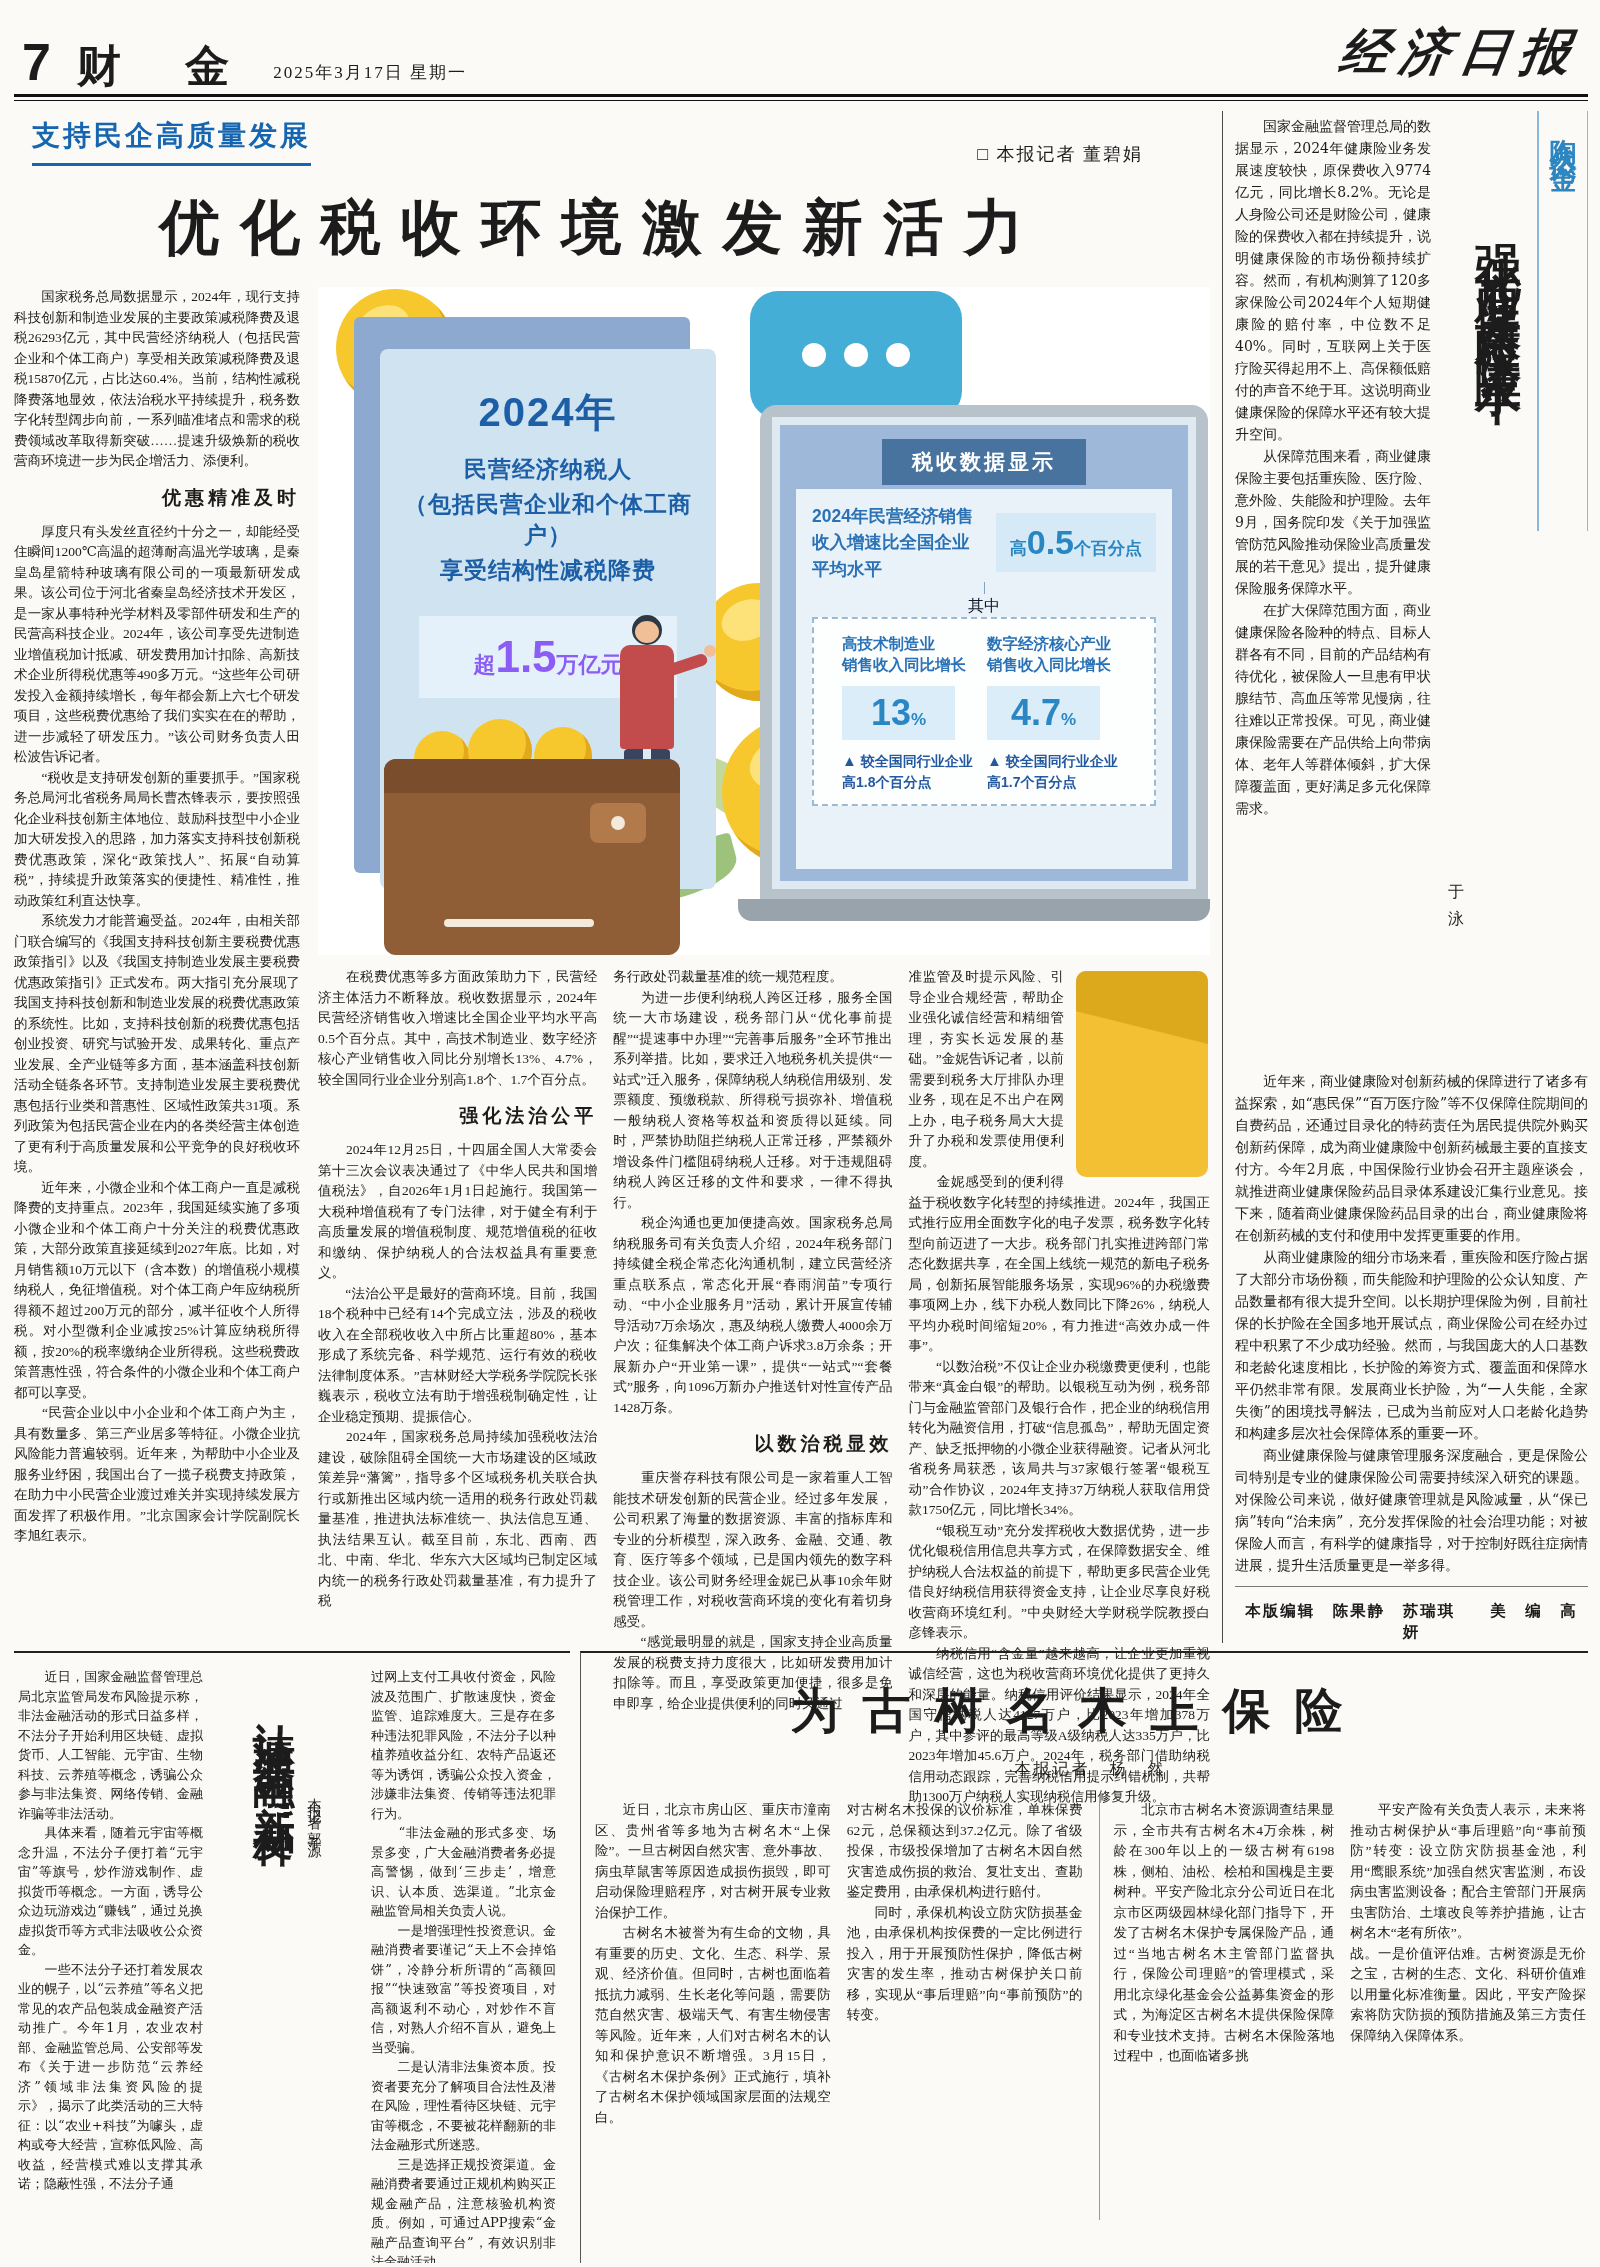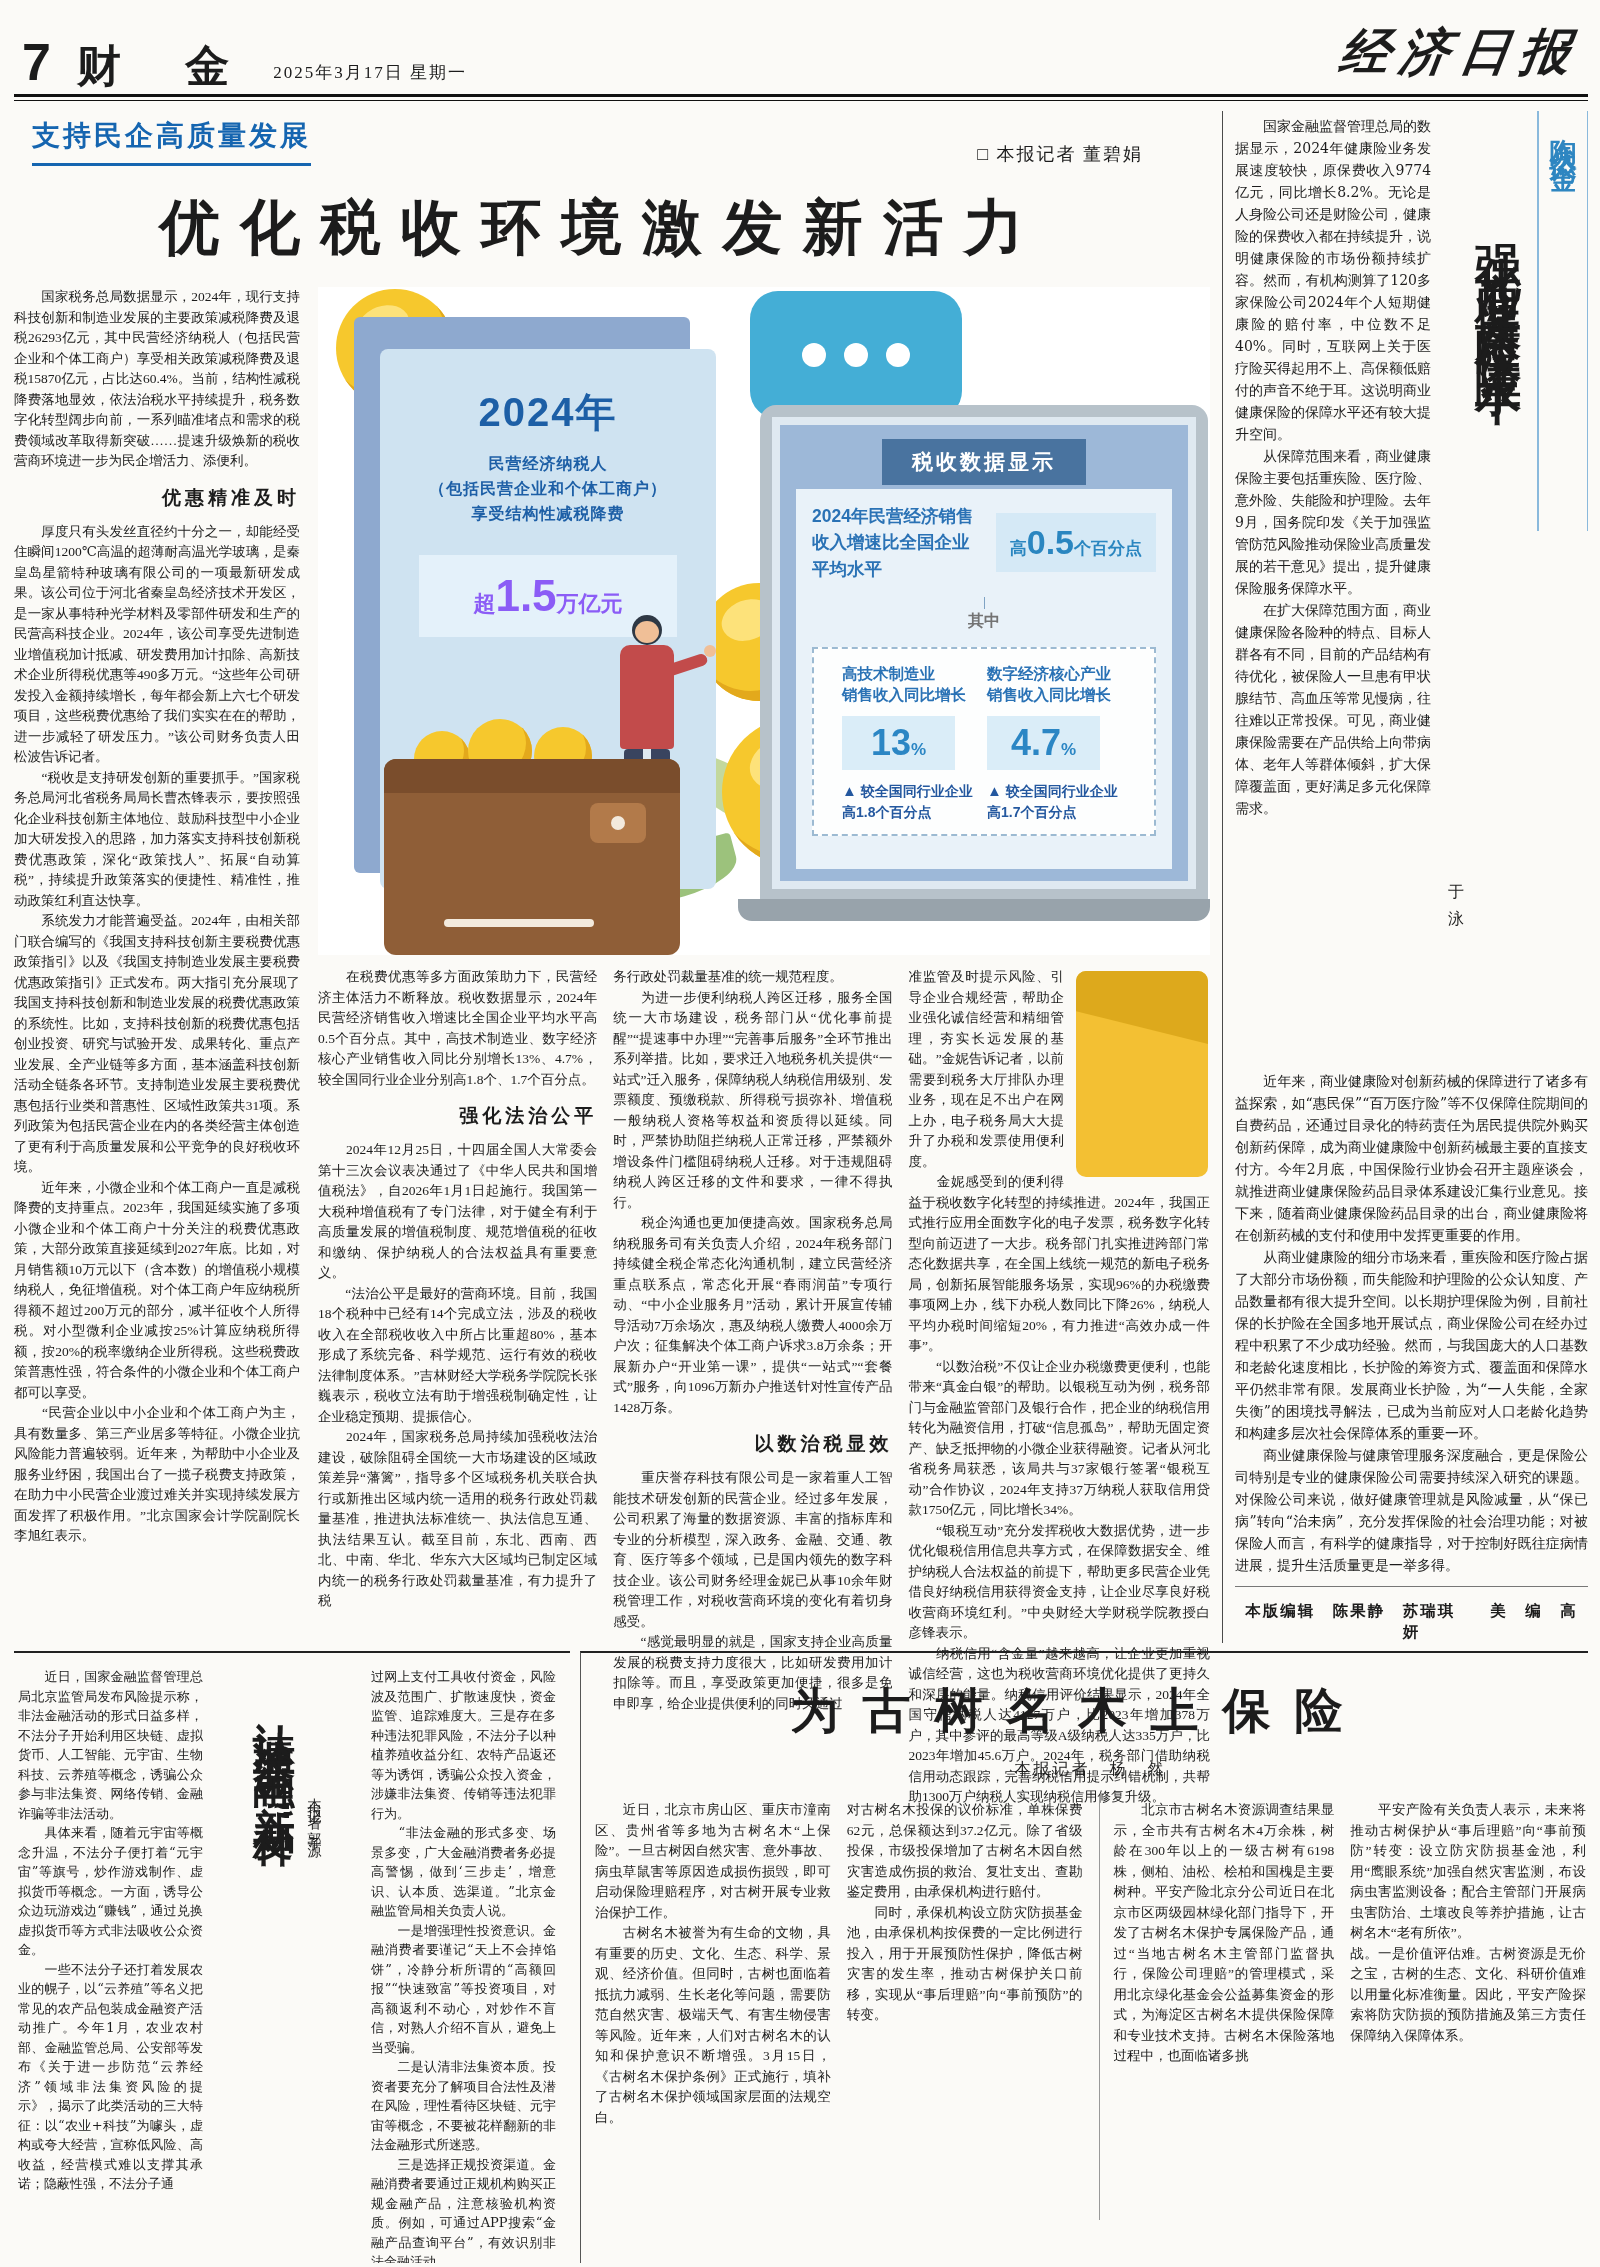--- a/index.html
+++ b/index.html
@@ -35,36 +35,36 @@
 
   
   .info { position:relative; height:668px; overflow:hidden; background:#ffffff; }
   .leaf { position:absolute; background:#9cc27c; border-radius:50% 4px 50% 4px; }
   .leaf.lt { background:#c3d89d; }
   .coin { position:absolute; border-radius:50%; background:#f6c82d; box-shadow:inset -8px -10px 0 #e3a91c; }
   .coin:after { content:""; position:absolute; left:18%; top:14%; width:45%; height:34%; border-radius:50%; background:#fde27a; transform:rotate(-20deg); }
   .cardshadow { position:absolute; left:36px; top:30px; width:336px; height:556px; background:#8ea9cf; border-radius:6px; }
   .lcard { position:absolute; left:62px; top:62px; width:336px; height:540px; background:#cfe3f1; border-radius:8px; text-align:center; padding:36px 18px 0; font-family:"Liberation Sans","DejaVu Sans",sans-serif; }
   .lcard .yr { color:#1d5fa6; font-weight:900; font-size:40px; letter-spacing:2px; }
-  .lcard .ln { color:#1d5fa6; font-weight:700; font-size:16px; margin-top:14px; letter-spacing:1px; }
+  .lcard .ln { color:#1d5fa6; font-weight:700; font-size:23px; margin-top:14px; letter-spacing:1px; }
   .lcard .vbox { margin:30px auto 0; width:258px; background:#e4f1fa; padding:16px 0; color:#8b5cf6; font-weight:700; }
   .lcard .vpre { font-size:22px; } .lcard .vnum { font-size:44px; font-weight:900; } .lcard .vunit { font-size:22px; }
   .bubble { position:absolute; left:432px; top:4px; width:212px; height:128px; background:#44aed6; border-radius:28px; display:flex; align-items:center; justify-content:center; gap:18px; }
   .bubble i { width:24px; height:24px; border-radius:50%; background:#fff; }
   .bubble:after { content:""; position:absolute; left:34px; bottom:-22px; border:16px solid transparent; border-top-color:#44aed6; border-left-width:8px; }
   .laptop { position:absolute; left:442px; top:118px; right:2px; height:496px; background:#b7c2ca; border-radius:16px 16px 0 0; padding:12px; }
   .screen { position:relative; width:100%; height:100%; background:#dfe9f1; overflow:hidden; }
   .rpanel { position:absolute; inset:8px 8px 8px 8px; background:#9db8d8; }
   .badge { position:absolute; left:50%; transform:translateX(-50%); top:14px; background:#49739f; color:#fff; font-family:"Liberation Sans","DejaVu Sans",sans-serif; font-weight:900; font-size:21px; letter-spacing:3px; padding:9px 30px; }
   .rlight { position:absolute; left:16px; right:16px; top:64px; bottom:12px; background:#e9f2f9; padding:14px 16px 0; font-family:"Liberation Sans","DejaVu Sans",sans-serif; }
   .leadrow { display:flex; align-items:center; gap:14px; }
   .leadtxt { color:#2a72b5; font-weight:700; font-size:17.5px; line-height:1.5; width:54%; }
   .leadval { background:#d5e9f6; color:#2a86c0; padding:10px 14px; font-weight:700; white-space:nowrap; }
   .leadval .pre,.leadval .unit { font-size:17px; } .leadval .num { font-size:34px; font-weight:900; }
-  .among { text-align:center; color:#737373; font-weight:700; font-size:16px; margin:15px 0; }
+  .among { text-align:center; color:#0f172a; font-weight:400; font-size:16px; margin:0 0; }
   .among:before { content:""; display:block; width:1px; height:12px; background:#7fa3c4; margin:0 auto 2px; }
   .dashbox { border:2px dashed #9cbad2; background:#fdfefe; display:grid; grid-template-columns:1fr 1fr; gap:6px; padding:14px 28px 12px; }
   .stat .slbl { color:#2a72b5; font-weight:700; font-size:15.5px; line-height:1.4; }
   .stat .sval { background:#daedf8; text-align:center; margin:10px 26px 10px 0; padding:6px 0; color:#2b86c4; }
   .stat .sval .n { font-size:36px; font-weight:900; } .stat .sval .u { font-size:17px; font-weight:700; }
   .stat .snote { color:#24589f; font-weight:700; font-size:14px; line-height:1.45; }
   .stat .tri { color:#24589f; font-size:15px; margin-right:4px; }
   .base { position:absolute; left:420px; right:0; top:612px; height:22px; background:#98a3ab; border-radius:0 0 14px 14px; }
   .wallet { position:absolute; left:66px; top:472px; width:296px; height:196px; background:#8f5e37; border-radius:12px; }
   .wallet:before { content:""; position:absolute; left:0; right:0; top:0; height:34px; background:#7a4d2c; border-radius:12px 12px 0 0; }

